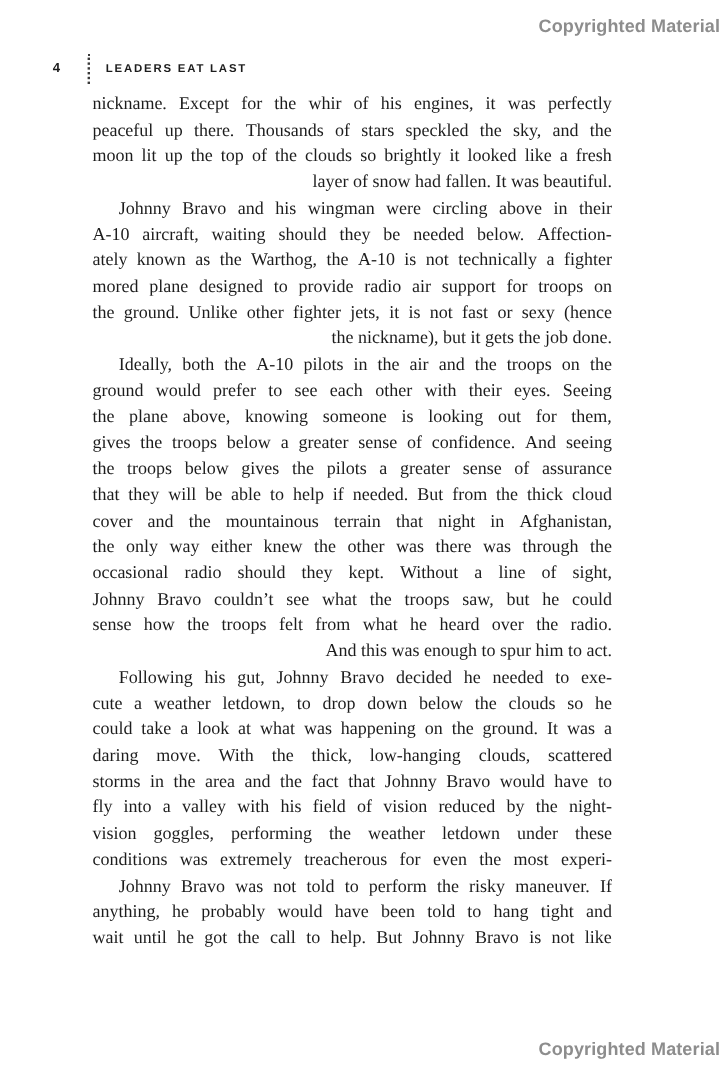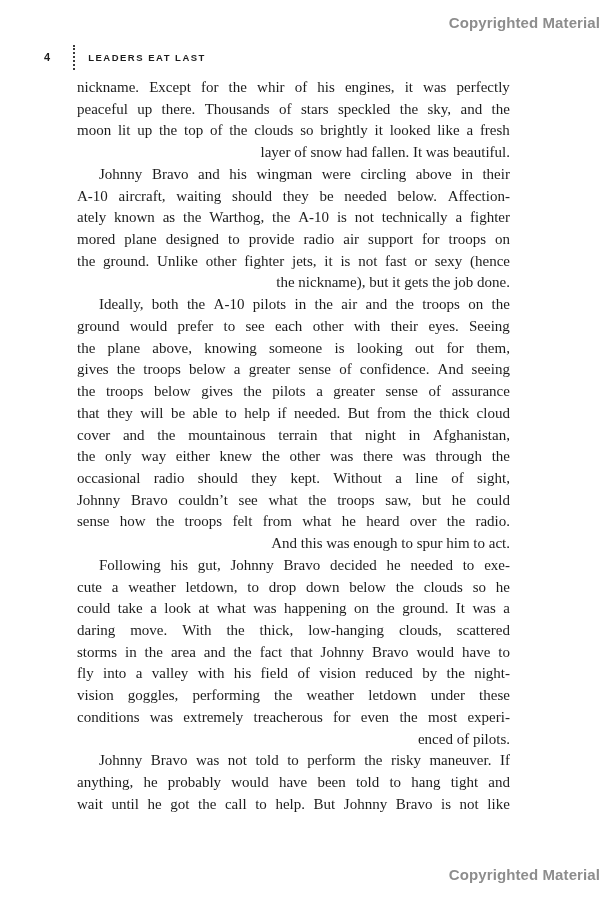--- a/index.html
+++ b/index.html
@@ -448,21 +448,20 @@
         <span>conditions</span>
         <span>was</span>
         <span>extremely</span>
         <span>treacherous</span>
         <span>for</span>
         <span>even</span>
         <span>the</span>
         <span>most</span>
         <span>experi-</span>
       </div>
-      <div class="bline-end">enced of pilots.</div>
       <div class="bline indent">
         <span>Johnny</span>
         <span>Bravo</span>
         <span>was</span>
         <span>not</span>
         <span>told</span>
         <span>to</span>
         <span>perform</span>
         <span>the</span>
         <span>risky</span>

